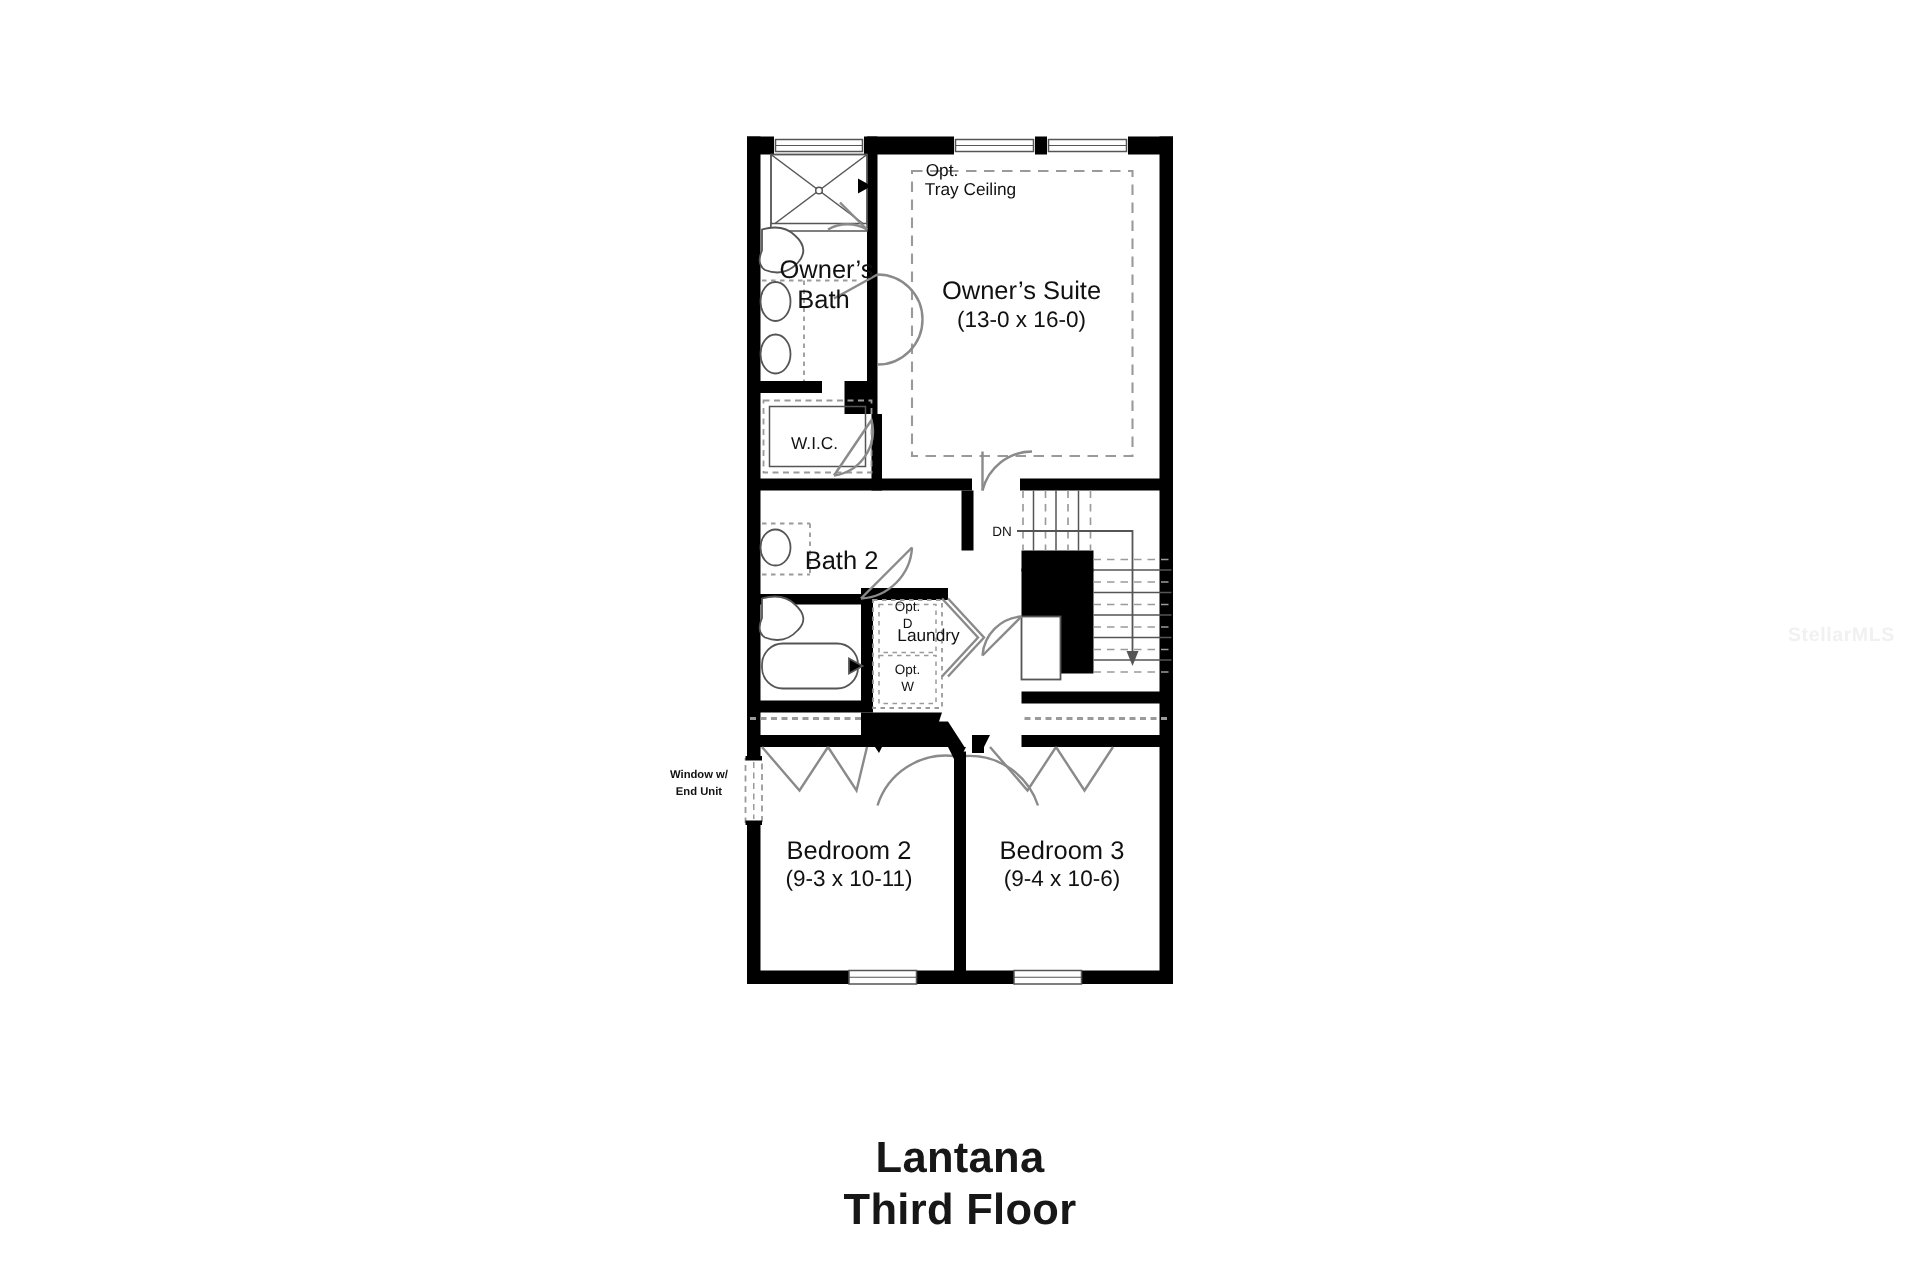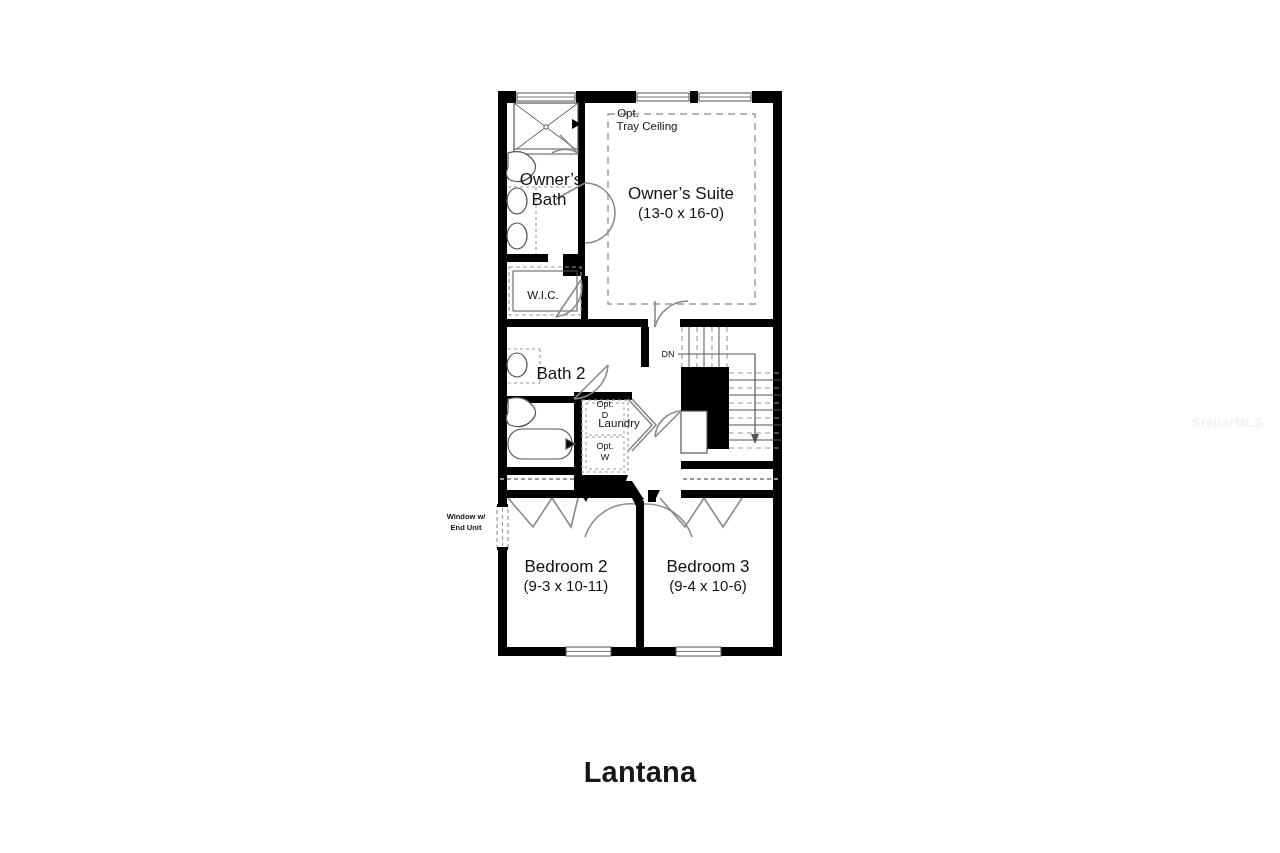--- a/index.html
+++ b/index.html
@@ -356,16 +356,17 @@
       <text class="room-name" x="566" y="567">Bedroom 2</text>
       <text class="room-dims" x="566" y="586">(9-3 x 10-11)</text>
 
       <text class="room-name" x="708" y="567">Bedroom 3</text>
       <text class="room-dims" x="708" y="586">(9-4 x 10-6)</text>
     </g>
   </svg>
 
   <div class="title-block">
     <div class="title-line">Lantana</div>
+    <div class="title-line">Third Floor</div>
   </div>
 
   <div class="watermark">StellarMLS</div>
 </div>
 
 </body></html>

